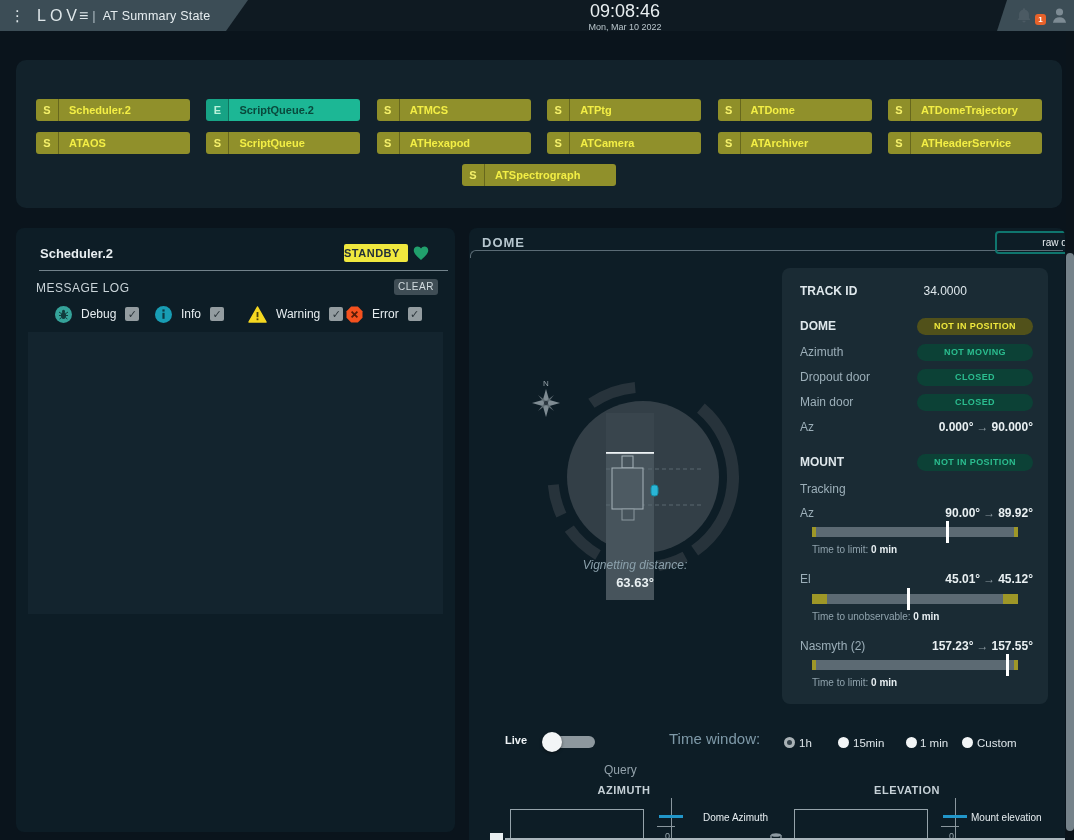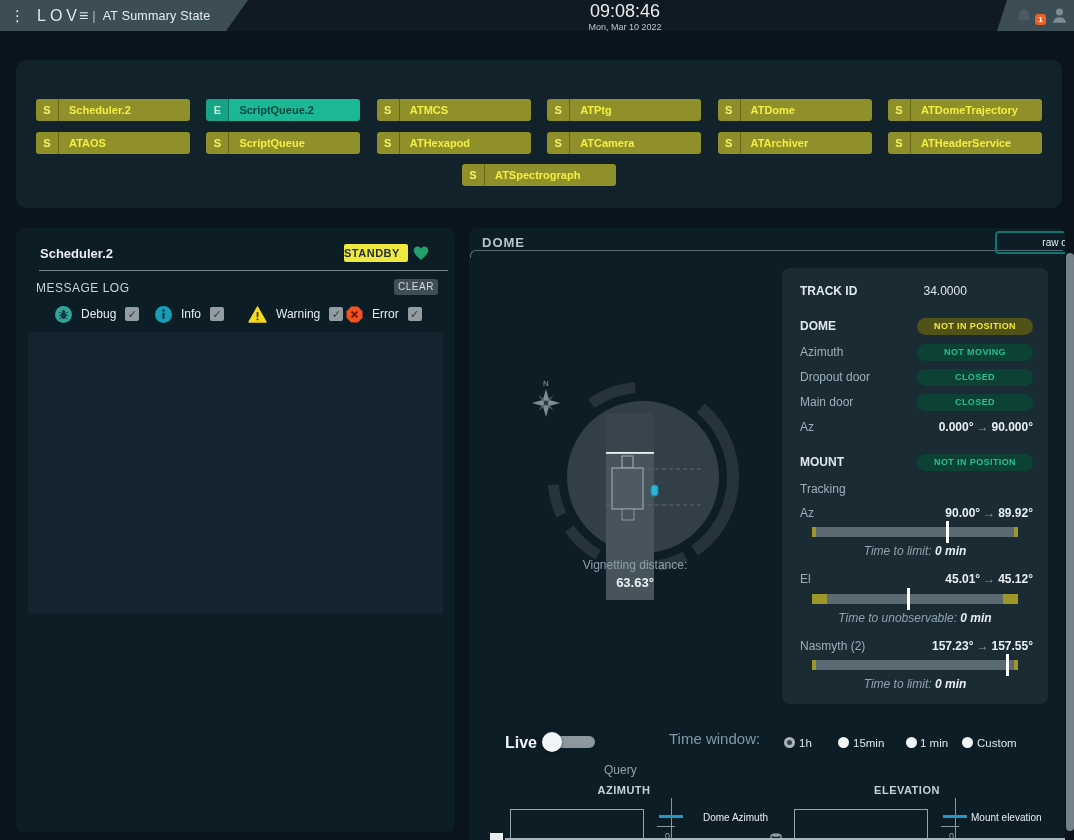--- a/index.html
+++ b/index.html
@@ -61,45 +61,45 @@
   .log-area{position:absolute;left:12px;top:104px;width:415px;height:282px;background:#13242e;}
 
   
   .dome-panel{position:absolute;left:469px;top:228px;width:596px;height:612px;background:#0d1d26;
     border-radius:8px 8px 0 0;overflow:hidden;}
   .dome-title{position:absolute;left:13px;top:7px;font-size:13px;font-weight:bold;color:#b6c6ce;letter-spacing:1px;}
   .dome-hook{position:absolute;left:1px;top:22px;width:592px;height:7px;border-top:1px solid #5a6b75;
     border-left:1px solid #5a6b75;border-top-left-radius:6px;}
   .rawdata{position:absolute;left:526px;top:3px;width:57px;height:19px;border:2px solid #0f766e;border-radius:4px;
     color:#e9eff2;font-size:10px;text-align:center;line-height:19px;cursor:pointer;background:transparent;padding-left:36px;}
-  .vign1{position:absolute;left:26px;top:330px;width:280px;text-align:center;font-size:12px;color:#8ba0ab;}
+  .vign1{position:absolute;left:26px;top:330px;width:280px;text-align:center;font-size:12px;color:#8ba0ab;font-style:italic;}
   .vign2{position:absolute;left:26px;top:347px;width:280px;text-align:center;font-size:13px;font-weight:bold;color:#e9f0f2;}
 
   
   .card{position:absolute;left:313px;top:40px;width:266px;height:436px;background:#1a2b34;border-radius:8px;}
   .crow{position:absolute;left:18px;right:15px;height:18px;display:flex;justify-content:space-between;align-items:center;}
   .clabel{font-size:12px;color:#9cafb9;}
   .clabel.hd{color:#dfe8ec;font-weight:bold;}
   .cval{font-size:12px;color:#dfe8ec;}
   .cval.center{flex:1;text-align:center;}
   .pill{width:116px;height:17px;border-radius:9px;font-size:9px;font-weight:bold;text-align:center;line-height:17px;
     letter-spacing:.4px;}
   .pill.ok{background:#0c4136;color:#2bbd8f;}
   .pill.warn{background:#51511a;color:#efe83d;}
   .degval{font-size:12px;font-weight:bold;color:#e9f0f2;}
   .degval .arr{color:#8b99a1;font-weight:normal;padding:0 3px;}
   .slider{position:absolute;left:30px;width:206px;height:10px;background:#5c6a73;}
   .sl-cap{position:absolute;top:0;height:10px;background:#9e9727;}
   .sl-cap.l{left:0;} .sl-cap.r{right:0;}
   .sl-marker{position:absolute;top:-6px;width:3px;height:22px;background:#ffffff;}
-  .snote{position:absolute;left:30px;width:206px;text-align:center;font-size:12px;color:#90a3ad;font-style:italic;}
+  .snote{position:absolute;left:30px;width:206px;font-size:10px;color:#90a3ad;}
   .snote b{color:#e8eff2;}
 
   
-  .live-lbl{position:absolute;left:36px;top:506px;font-size:16px;font-weight:bold;color:#eef3f5;}
+  .live-lbl{position:absolute;left:36px;top:506px;font-size:11px;font-weight:bold;color:#eef3f5;}
   .toggle{position:absolute;left:76px;top:508px;width:50px;height:12px;background:#8d989e;border-radius:7px;cursor:pointer;}
   .knob{position:absolute;left:-3px;top:-4px;width:20px;height:20px;background:#f2f5f6;border-radius:50%;
     box-shadow:0 1px 3px rgba(0,0,0,.5);}
   .query-lbl{position:absolute;left:135px;top:507px;font-size:12px;color:#93a2ab;margin-top:28px;}
   .tw-lbl{position:absolute;left:200px;top:502px;font-size:15px;color:#7e99a8;}
   .radio{position:absolute;width:11px;height:11px;border-radius:50%;background:#f2f5f6;cursor:pointer;}
   .radio.on{background:#a9b2b6;}
   .radio.on::after{content:"";position:absolute;left:3px;top:3px;width:5px;height:5px;border-radius:50%;background:#33414a;}
   .rlabel{position:absolute;font-size:11.5px;color:#dde5e9;}
 

